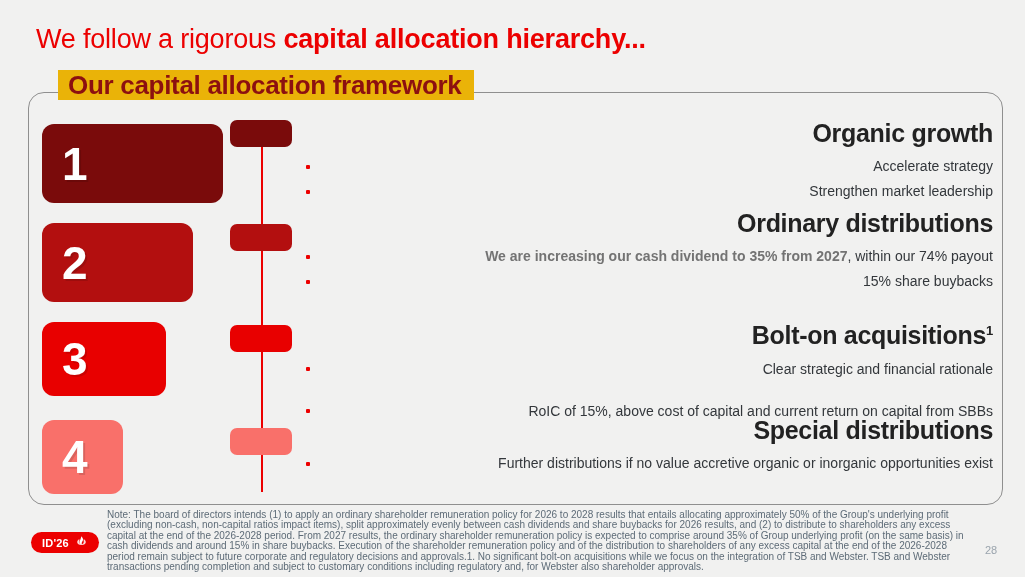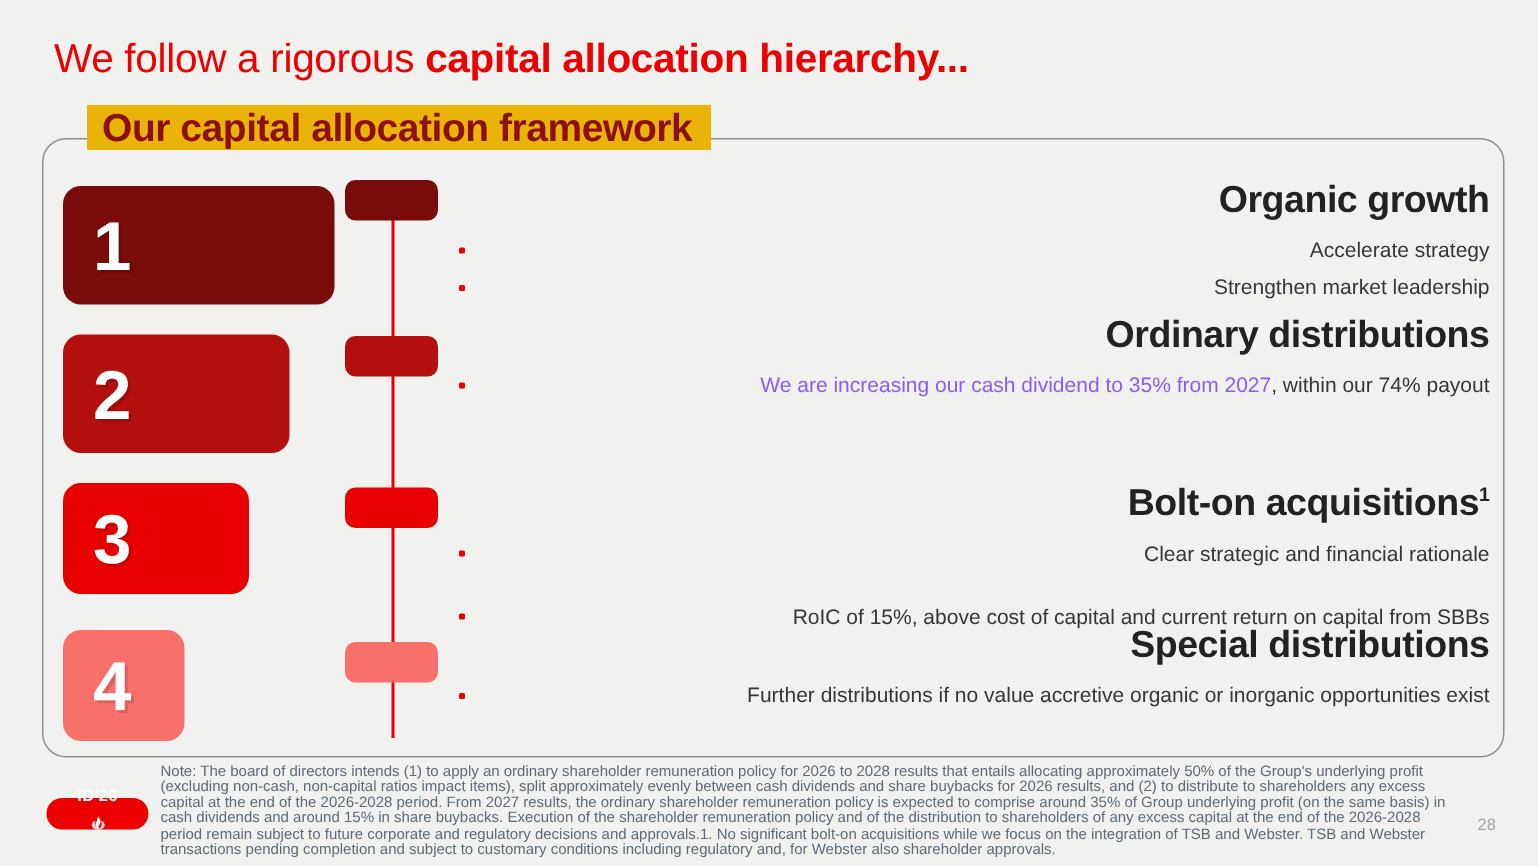--- a/index.html
+++ b/index.html
@@ -150,21 +150,21 @@
   .bullet-item::before {
     content: "";
     position: absolute;
     left: 3px;
     top: 11px;
     width: 4px;
     height: 4px;
     background: #ec0000;
     border-radius: 1px;
   }
-  .bullet-item .strong { font-weight: 400; color: #8b5cf6; }
+  .bullet-item .strong { font-weight: 700; color: #737373; }
   .spaced .bullet-item { line-height: 26px; }
   .spaced .bullet-item + .bullet-item { margin-top: 16px; }
 
   
   .footnote {
     position: absolute;
     left: 107px;
     top: 510px;
     width: 860px;
     font-size: 10px;
@@ -179,21 +179,20 @@
     left: 31px;
     top: 532px;
     width: 68px;
     height: 21px;
     background: #ec0000;
     border-radius: 11px;
     display: flex;
     align-items: center;
     justify-content: center;
     gap: 6px;
-    flex-direction: column;
   }
   .badge-text {
     color: #ffffff;
     font-size: 11px;
     font-weight: 700;
     letter-spacing: 0.2px;
   }
   .badge-flame { display: block; }
 
   .page-number {
@@ -253,20 +252,23 @@
     </ul>
   </div>
 
   <div class="block block-2">
     <div class="block-heading">
       <span>Ordinary distributions</span>
     </div>
     <ul class="bullet-list">
       <li class="bullet-item">
         <span class="strong">We are increasing our cash dividend to 35% from 2027</span><span>, within our 74% payout</span>
+      </li>
+      <li class="bullet-item">
+        <span class="strong"></span><span>15% share buybacks</span>
       </li>
     </ul>
   </div>
 
   <div class="block block-3">
     <div class="block-heading">
       <span>Bolt-on acquisitions</span><sup>1</sup>
     </div>
     <ul class="bullet-list spaced">
       <li class="bullet-item">

